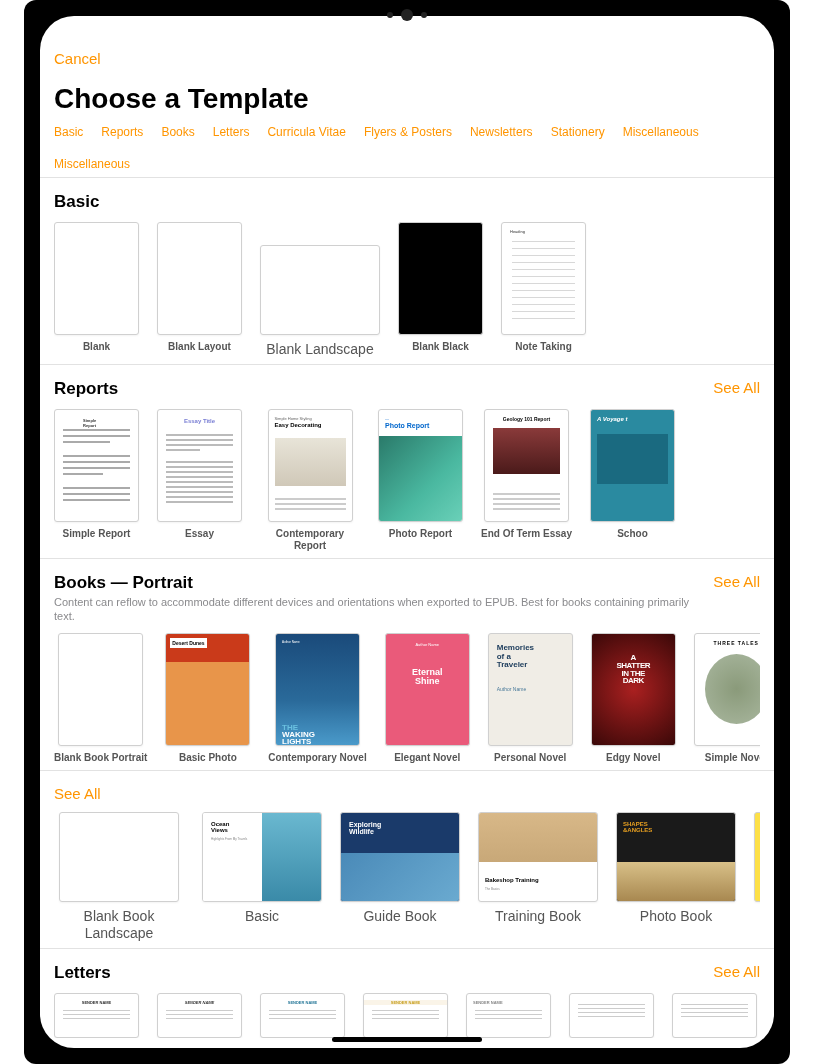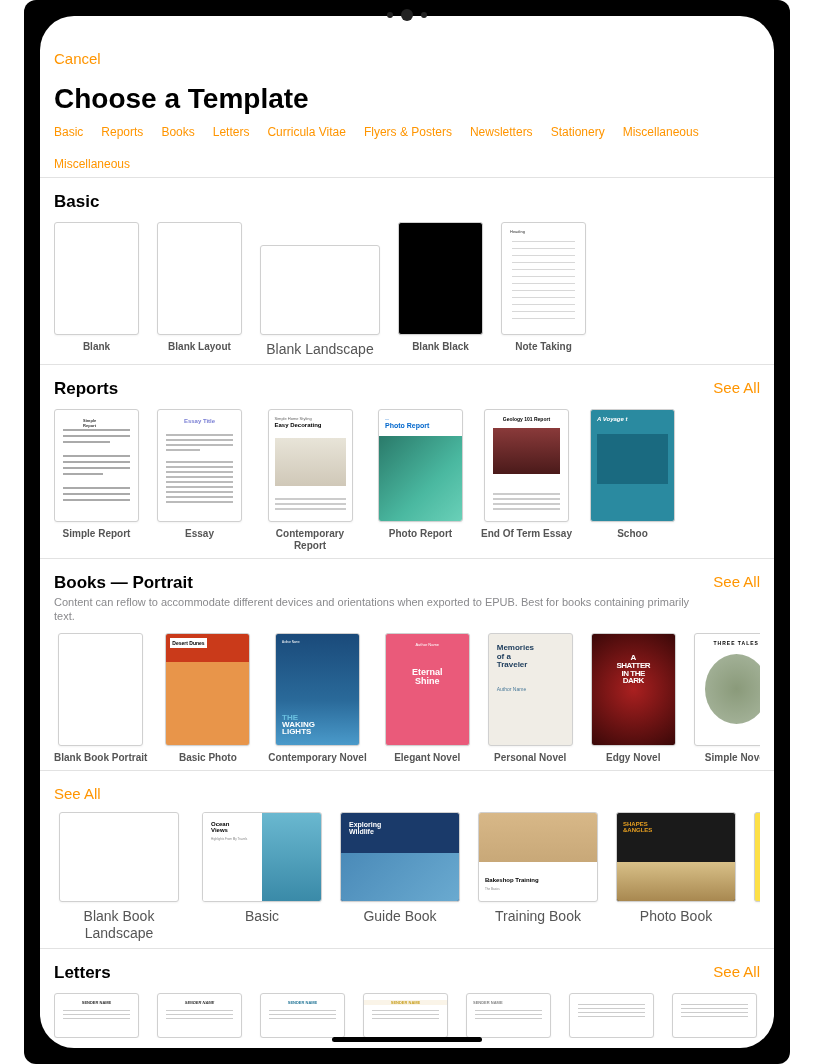--- a/index.html
+++ b/index.html
@@ -61,21 +61,21 @@
 .term .img{position:absolute;top:18px;left:8px;right:8px;height:46px;background:linear-gradient(#8a3a3a,#4a1a1a);}
 .term .x{position:absolute;bottom:8px;left:8px;right:8px;}
 .term .x div{height:2px;background:#ccc;margin-bottom:3px;}
 .voy{background:#2a8aa0;}
 .voy .t{position:absolute;top:6px;left:6px;color:#fff;font-size:6px;font-weight:700;font-style:italic;}
 .voy .img{position:absolute;top:24px;left:6px;right:6px;height:50px;background:#1a6a80;}
 .dunes{background:linear-gradient(#ca3a1a 0%,#ca3a1a 25%,#e8954a 25%);}
 .dunes .t{position:absolute;top:4px;left:4px;font-size:5px;font-weight:700;color:#000;background:#fff;padding:2px;}
 .waking{background:linear-gradient(#1a4a7a 0%,#2a6a9a 60%,#4a9aca 100%);}
 .waking .a{position:absolute;top:6px;left:6px;font-size:3px;color:#fff;}
-.waking .t{position:absolute;bottom:10px;left:6px;font-size:8px;font-weight:900;color:#fff;line-height:0.9;}
+.waking .t{position:absolute;bottom:0;left:6px;font-size:8px;font-weight:900;color:#fff;line-height:0.9;}
 .waking .t span{color:#6ac0e0;}
 .eternal{background:#ea5a7a;}
 .eternal .a{position:absolute;top:8px;width:100%;text-align:center;font-size:4px;color:#fff;}
 .eternal .t{position:absolute;top:34px;width:100%;text-align:center;font-size:9px;font-weight:700;color:#fff;font-family:serif;line-height:1;}
 .mem{background:#f0ede6;}
 .mem .t{position:absolute;top:10px;left:8px;font-size:8px;font-weight:800;color:#1a3a5a;font-family:serif;line-height:1.05;}
 .mem .a{position:absolute;top:52px;left:8px;font-size:5px;color:#4a7a9a;}
 .shatter{background:radial-gradient(circle at 50% 50%,#aa2020,#3a0808);}
 .shatter .t{position:absolute;top:20px;width:100%;text-align:center;font-size:8px;font-weight:900;color:#fff;line-height:0.95;letter-spacing:-0.5px;}
 .three{background:#fff;}

